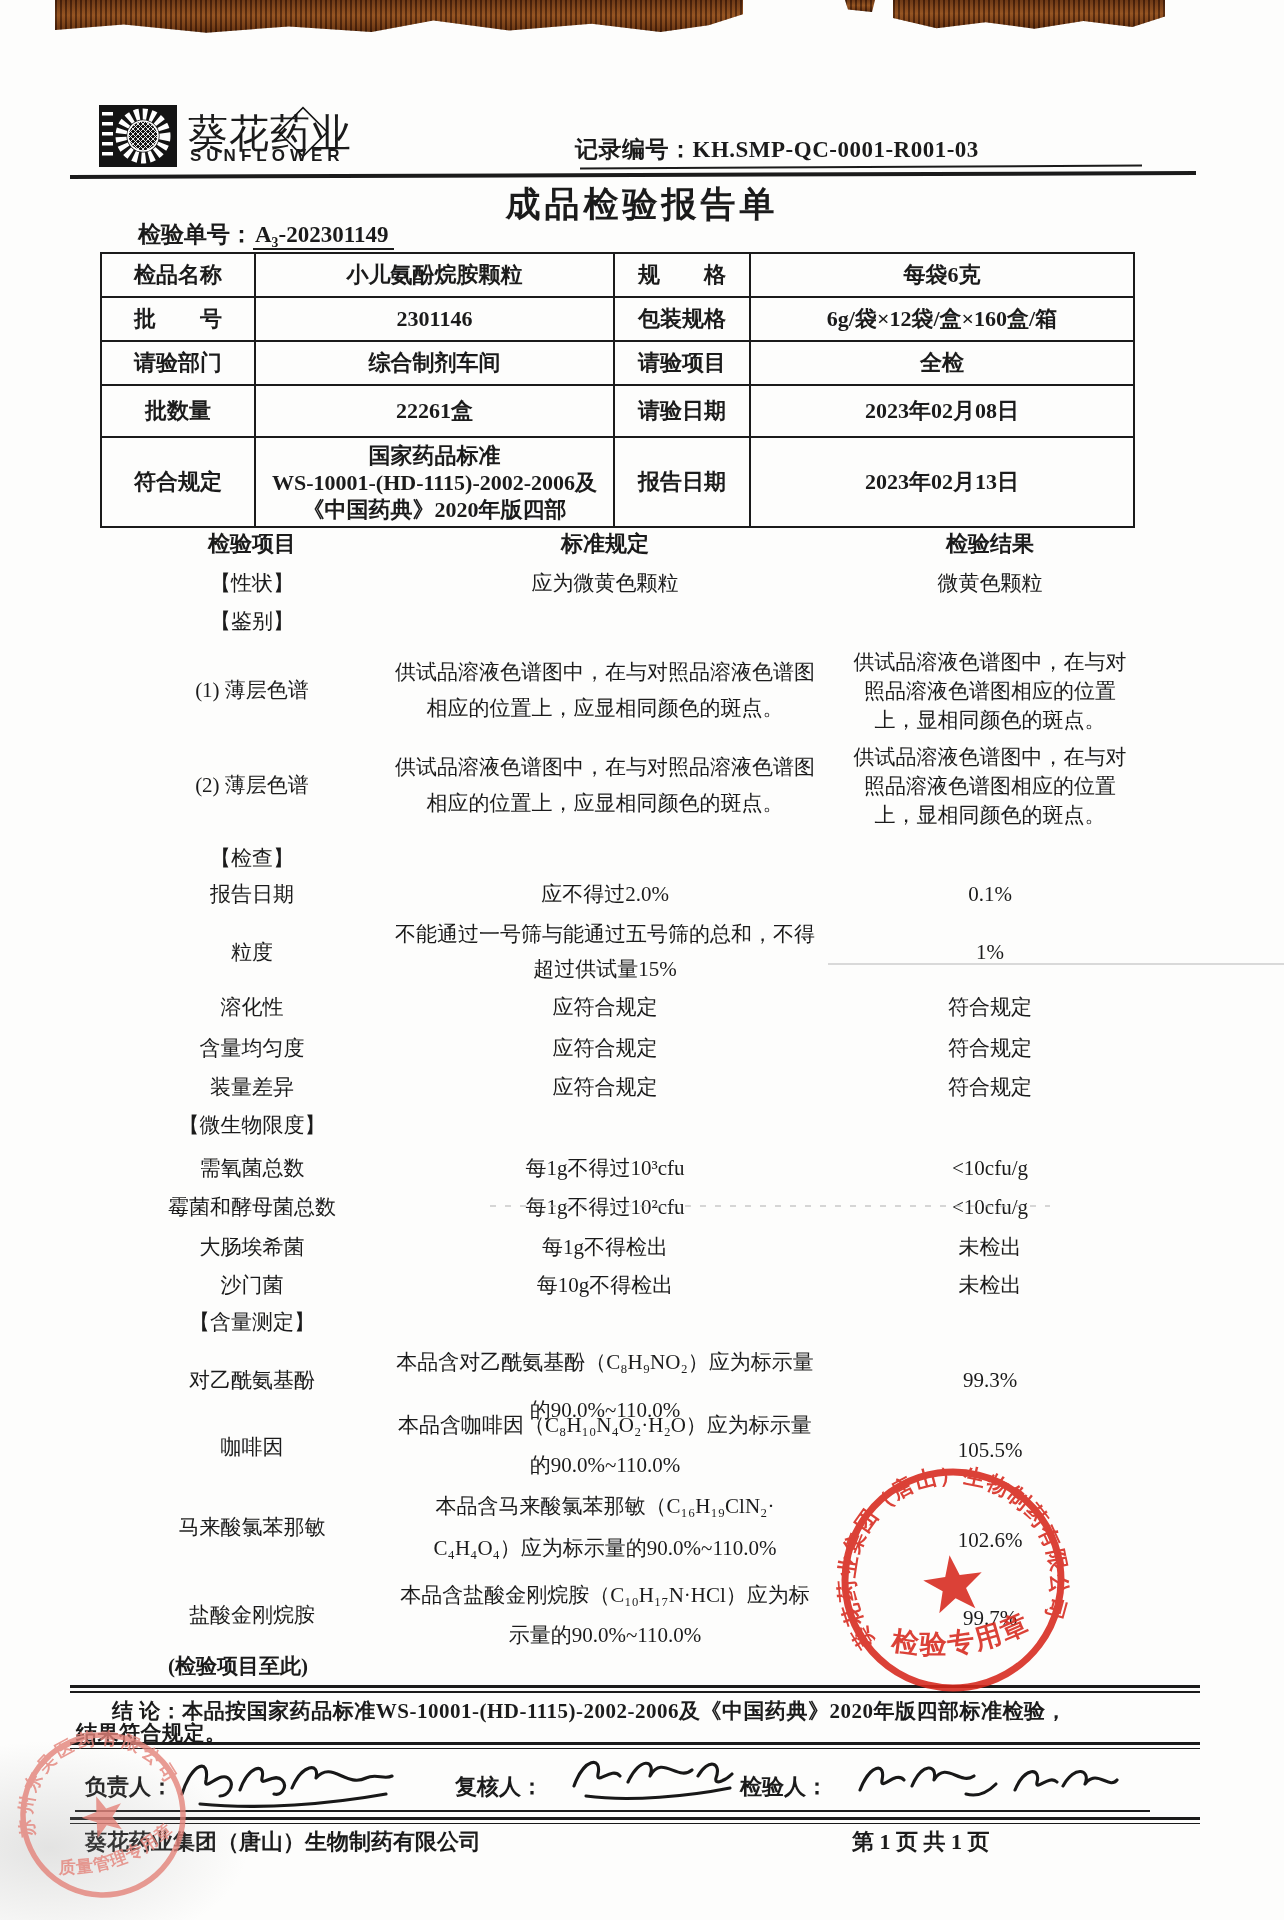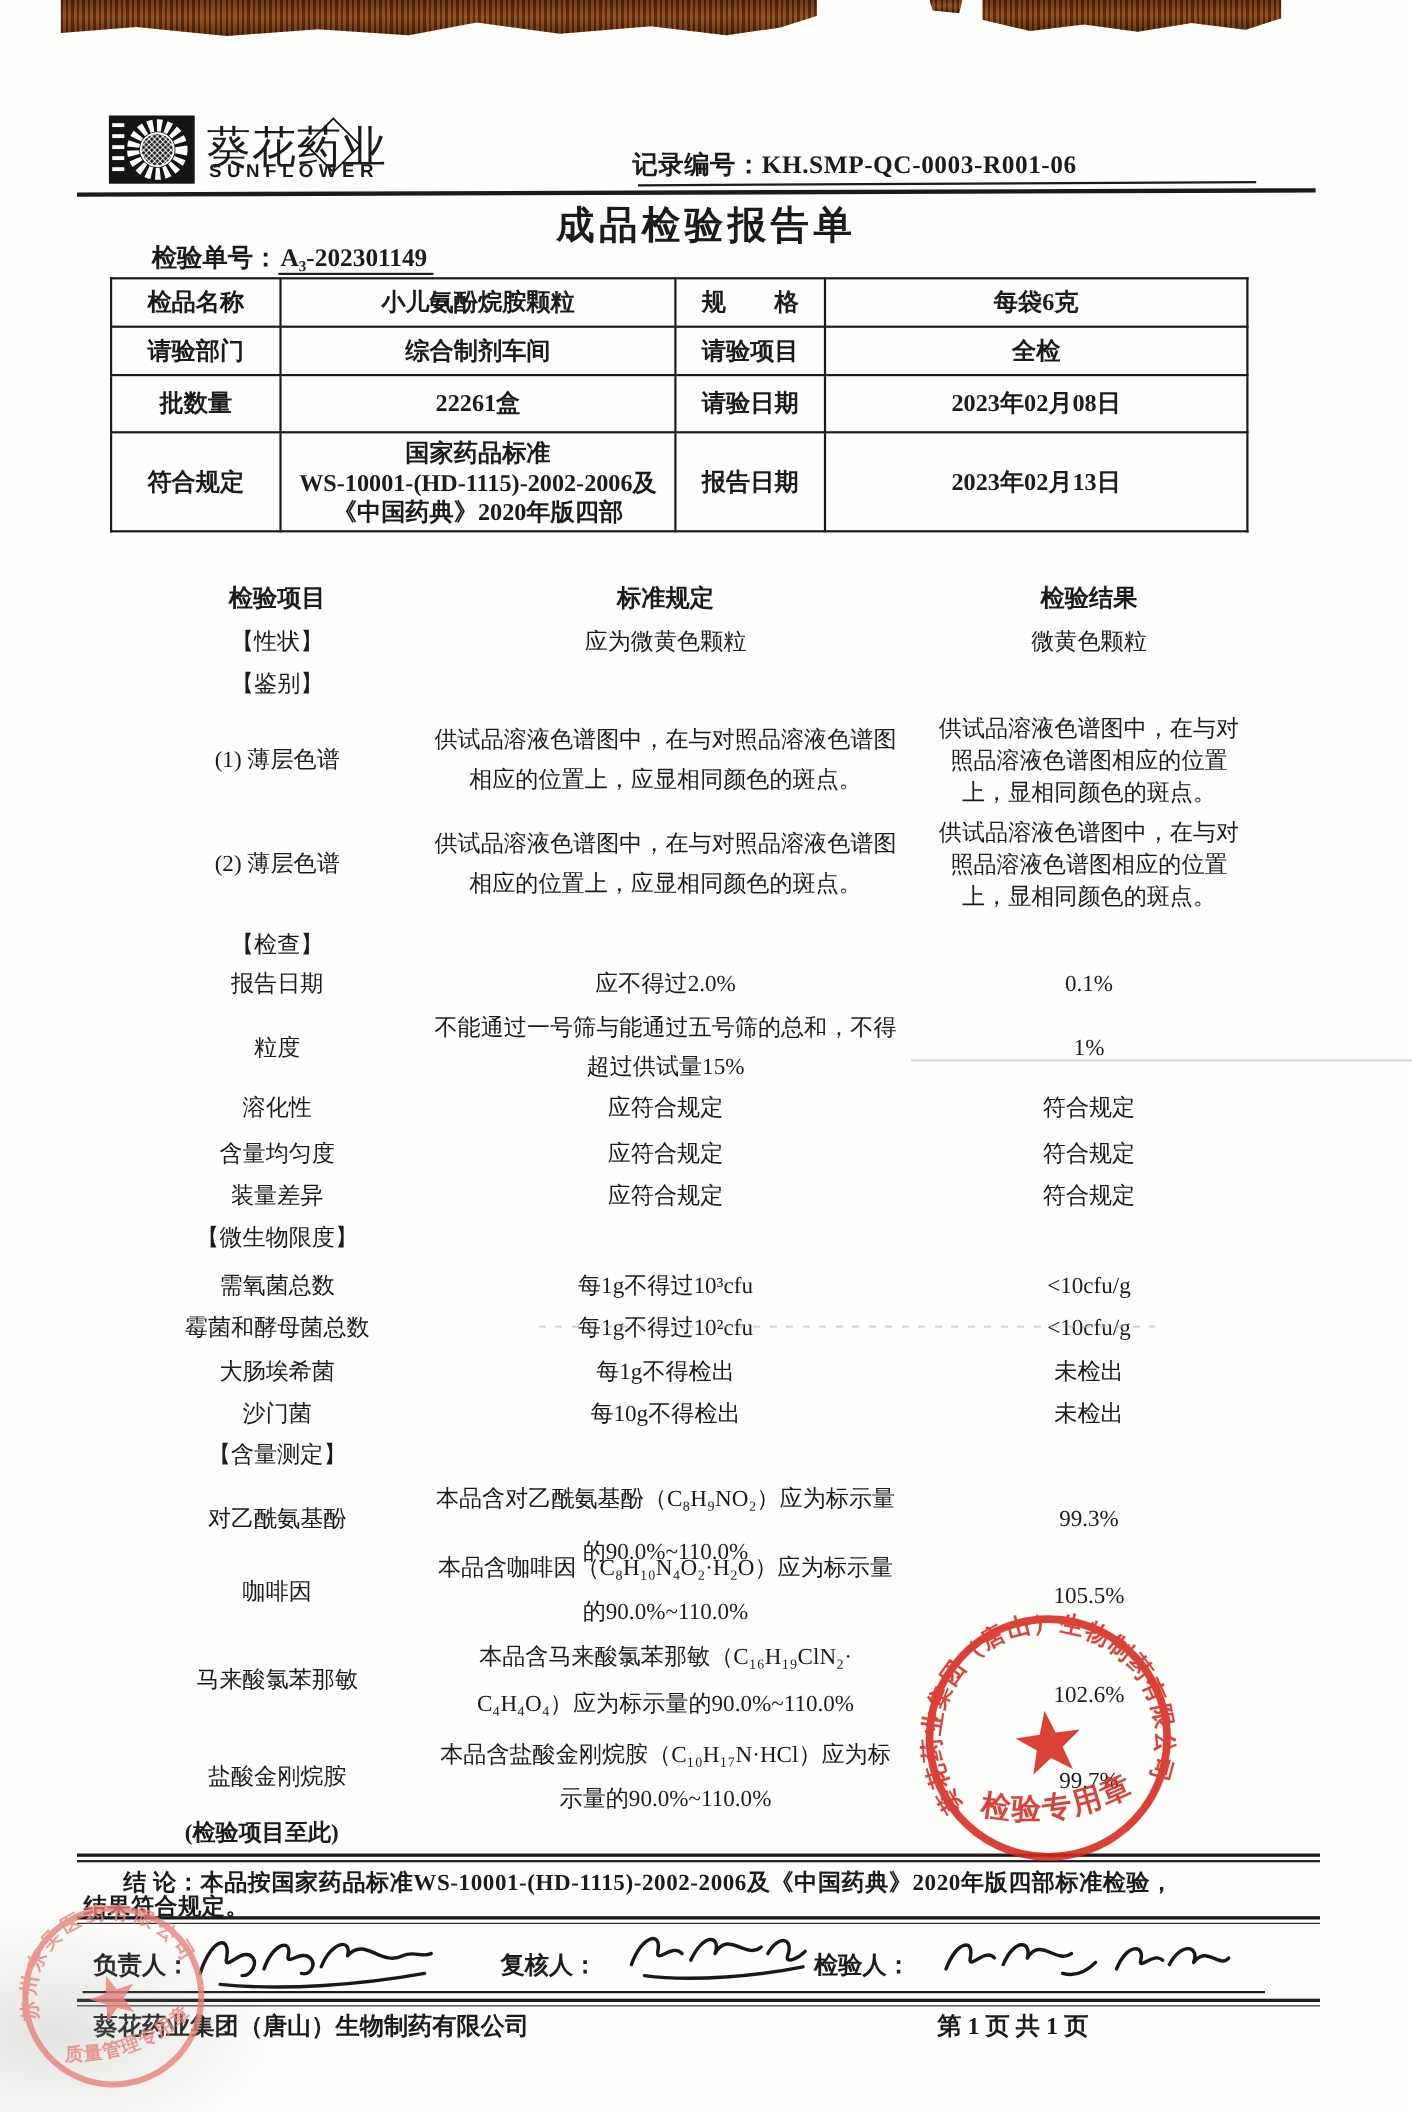--- a/index.html
+++ b/index.html
@@ -69,21 +69,21 @@
   <rect x="4" y="38" width="11" height="3.5" fill="#fff"></rect>
   <rect x="4" y="48" width="11" height="3.5" fill="#fff"></rect>
   <circle cx="45" cy="32" r="22" fill="none" stroke="#ffffff" stroke-width="11" stroke-dasharray="4.5 3.4"></circle>
   <circle cx="45" cy="32" r="15" fill="url(#hatch)" stroke="#ffffff" stroke-width="1.6"></circle>
 </svg>
 <div class="abs logo-cn" style="left:188px;top:106px">葵花药业</div>
 <div class="abs" style="left:281px;top:110px;width:40px;height:40px;border:2.5px solid #141414;transform:rotate(45deg) scale(.82)"></div>
 <div class="abs logo-en" style="left:190px;top:146px">SUNFLOWER</div>
 
 <div class="abs recno" style="left:575px;top:134px">
-  <span>记录编号：</span><span>KH.SMP-QC-0003-R001-06</span>
+  <span>记录编号：</span><span>KH.SMP-QC-0001-R001-03</span>
 </div>
 <div class="hr" style="left:580px;top:166px;width:562px;height:2.4px;transform:rotate(-.3deg)"></div>
 
 <div class="hr" style="left:70px;top:173px;width:1126px;height:3.6px;transform:rotate(-.2deg)"></div>
 <div class="abs title" style="top:181px">成品检验报告单</div>
 
 <div class="abs repno" style="left:138px;top:219px">
   <span>检验单号：</span><span class="val">A₃-202301149</span>
 </div>
 
@@ -95,20 +95,26 @@
       <col style="width:384px">
     </colgroup>
   <tbody>
       <tr style="height:44px">
     <td>检品名称</td>
     <td>小儿氨酚烷胺颗粒</td>
     <td>规　　格</td>
     <td>每袋6克</td>
   </tr>
   <tr style="height:44px">
+    <td>批　　号</td>
+    <td>2301146</td>
+    <td>包装规格</td>
+    <td>6g/袋×12袋/盒×160盒/箱</td>
+  </tr>
+  <tr style="height:44px">
     <td>请验部门</td>
     <td>综合制剂车间</td>
     <td>请验项目</td>
     <td>全检</td>
   </tr>
   <tr style="height:52px">
     <td>批数量</td>
     <td>22261盒</td>
     <td>请验日期</td>
     <td>2023年02月08日</td>

